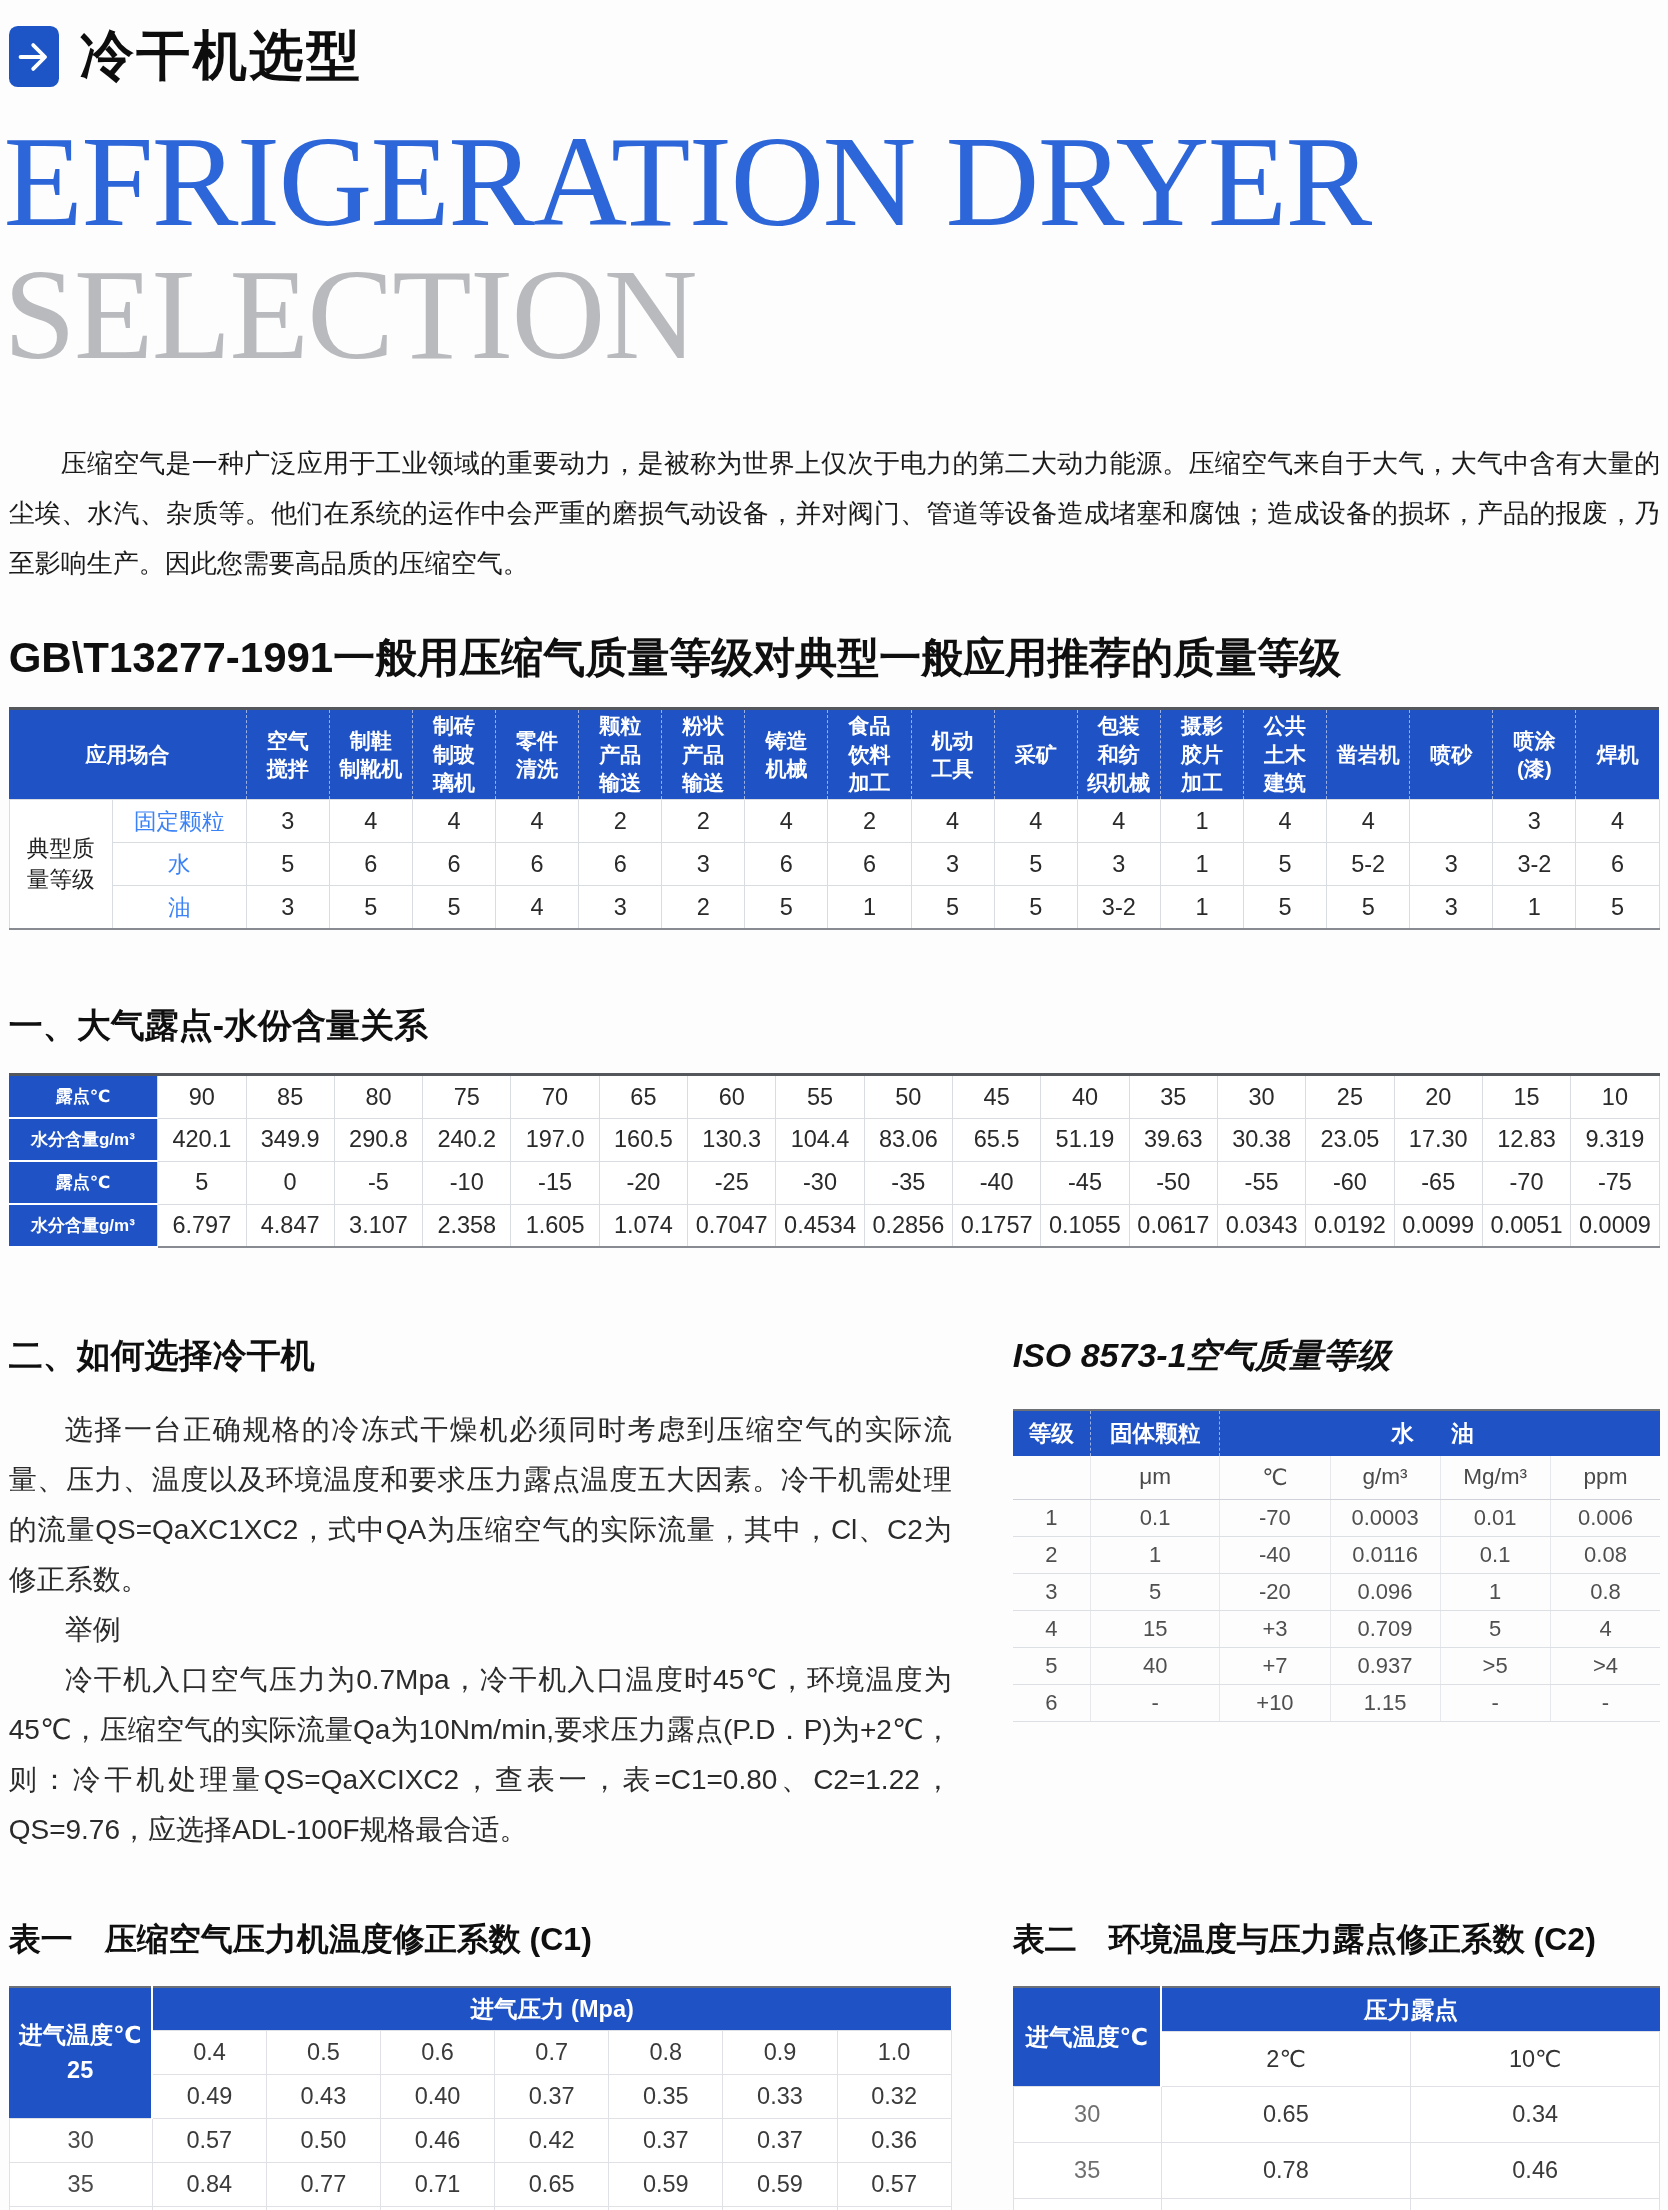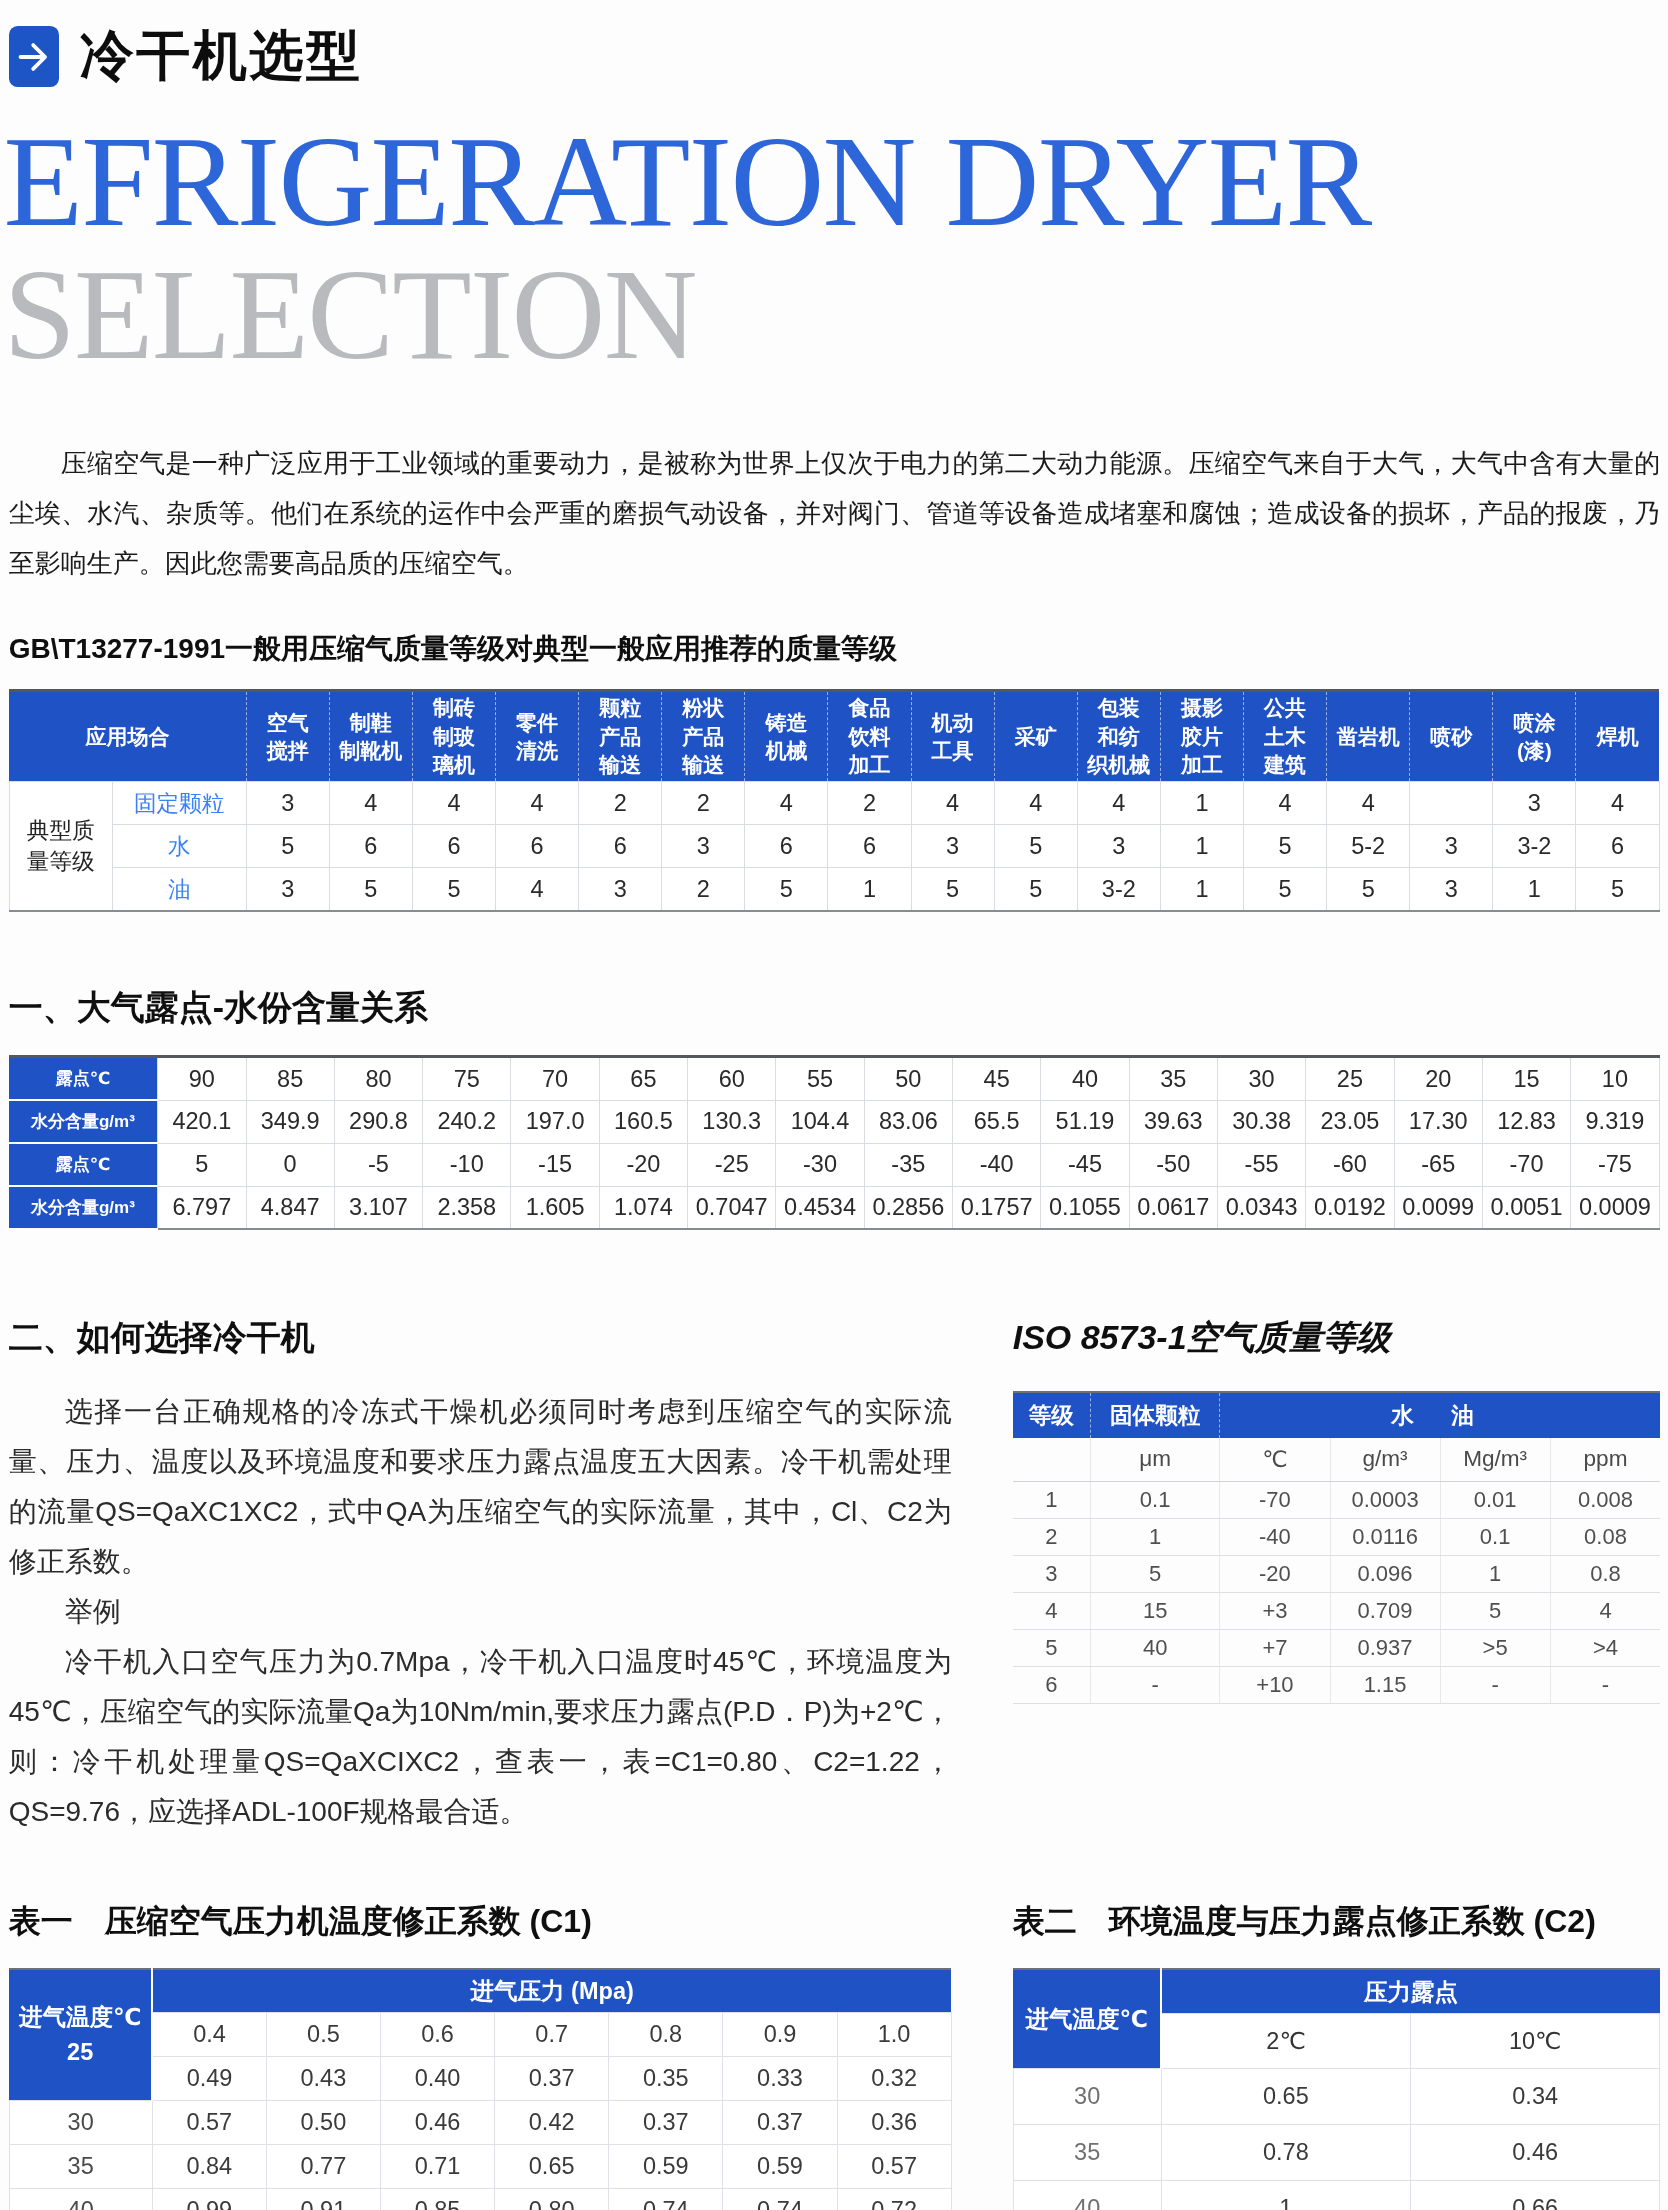--- a/index.html
+++ b/index.html
@@ -20,21 +20,21 @@
     font-size:130px;line-height:1;color:#2d66d9;margin:22.6px 0 0 -5.2px;white-space:nowrap;
     letter-spacing:-1.7px;}
   .title-sel{font-family:"Liberation Serif","DejaVu Serif",serif;font-weight:normal;
     font-size:130px;line-height:1;color:#b9babd;margin:3.5px 0 0 -5.2px;white-space:nowrap;
     letter-spacing:-1.7px;}
 
   
   .intro{margin-top:59px;font-size:26px;line-height:50px;text-align:justify;
     text-indent:2em;color:#1b1b1b;}
 
-  .gb-heading{margin-top:42px;font-size:28px;font-weight:bold;color:#0f0f0f;}
+  .gb-heading{margin-top:42px;font-size:42px;font-weight:bold;color:#0f0f0f;}
 
   
   table{border-collapse:collapse;}
   th,td{padding:0;}
 
   
   .tbl1{width:1651px;margin-top:21px;table-layout:fixed;
     border-top:3.5px solid #54575c;border-bottom:2.6px solid #888c92;}
   .tbl1 th.hblue,.tbl1 th.corner{background:#1f52c5;color:#fff;font-weight:bold;
     font-size:21px;height:89px;vertical-align:middle;text-align:center;
@@ -352,21 +352,21 @@
               <td>g/m³</td>
               <td>Mg/m³</td>
               <td>ppm</td>
             </tr>
           <tr>
               <td>1</td>
               <td>0.1</td>
               <td>-70</td>
               <td>0.0003</td>
               <td>0.01</td>
-              <td>0.008</td>
+              <td>0.006</td>
             </tr>
           <tr>
               <td>2</td>
               <td>1</td>
               <td>-40</td>
               <td>0.0116</td>
               <td>0.1</td>
               <td>0.08</td>
             </tr>
           <tr>

